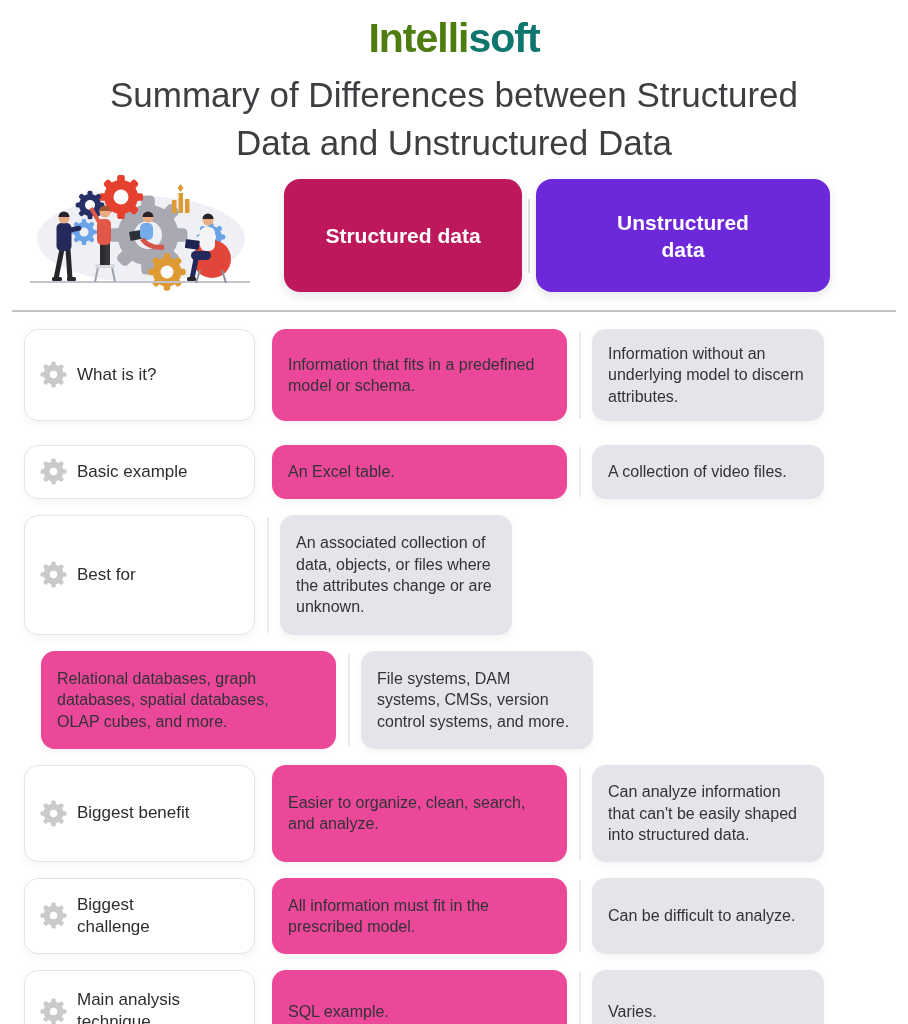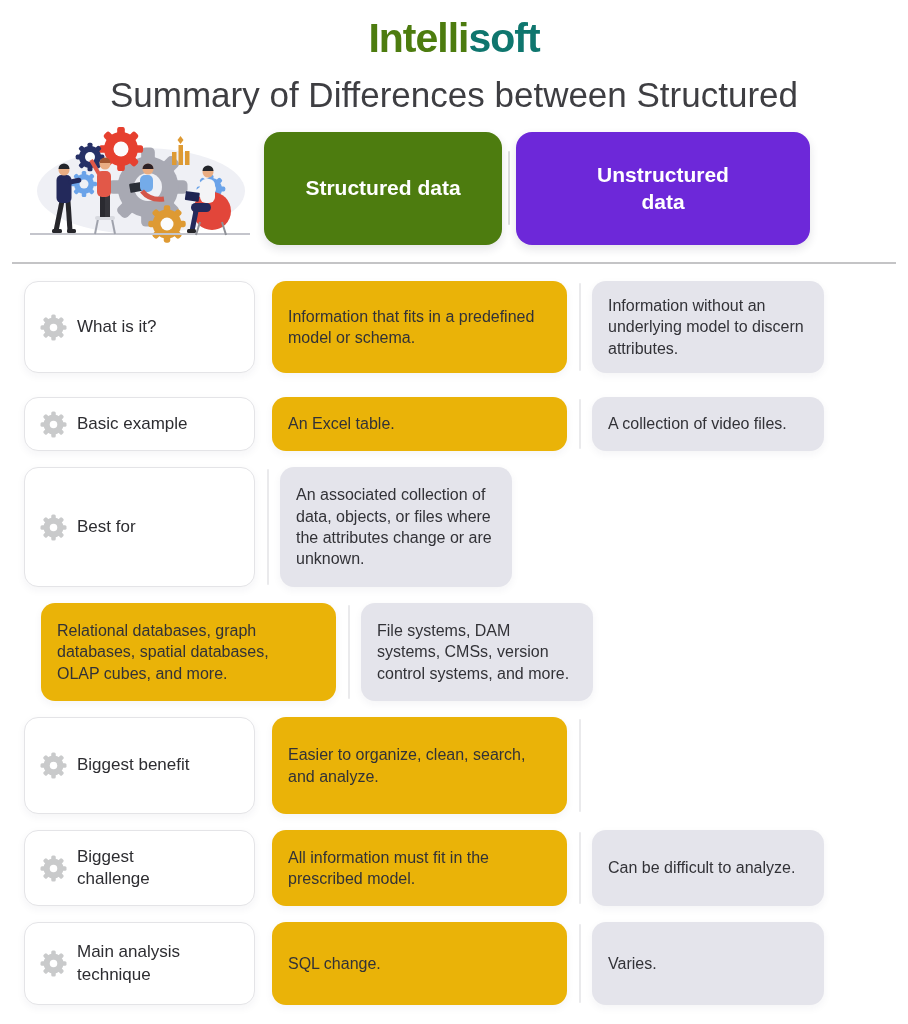--- a/index.html
+++ b/index.html
@@ -41,21 +41,21 @@
     height: 113px;
     border-radius: 16px;
     display: flex;
     align-items: center;
     justify-content: center;
     color: #ffffff;
     font-size: 21px;
     font-weight: 700;
     box-shadow: 0 4px 10px rgba(30,30,60,0.12);
   }
-  .hdr-structured { width: 238px; margin-left: 8px; background: #4d7c0f; }
+  .hdr-structured { width: 238px; margin-left: 28px; background: #be185d; }
   .hdr-unstructured { width: 294px; background: #6d28d9; text-align: center; }
   .hdr-unstructured span { display: inline-block; max-width: 150px; line-height: 1.3; }
   .hdr-divider {
     width: 2px; height: 74px; flex: none;
     background: #DCDCDE; margin: 0 6px; border-radius: 1px;
   }
 
   .rule {
     border: none;
     border-top: 2px solid #C4C4C6;
@@ -98,40 +98,41 @@
   .cell {
     border-radius: 14px;
     display: flex;
     align-items: center;
     padding: 12px 16px;
     font-size: 16px;
     line-height: 1.34;
     color: #323237;
     box-shadow: 0 3px 8px rgba(40,40,70,0.05);
   }
-  .cell.pink { width: 295px; flex: none; margin-left: 17px; background: #eab308; }
+  .cell.pink { width: 295px; flex: none; margin-left: 17px; background: #ec4899; }
   .cell.pink span { max-width: 252px; display: inline-block; }
   .cell.gray { width: 232px; flex: none; background: #E4E4EB; }
   .cell.gray span { max-width: 238px; display: inline-block; }
   .col-div {
     width: 2px; flex: none;
     margin: 2px 11px 2px 12px;
     background: #EAEAEC;
     border-radius: 1px;
   }
 </style>
 </head>
 <body>
 
 <div class="logo">
   <span class="p1">Intelli</span><span class="p2">soft</span>
 </div>
 
 <div class="title">
   <div>Summary of Differences between Structured</div>
+  <div>Data and Unstructured Data</div>
 </div>
 
 <div class="header-row">
   <div class="illu-wrap">
     <svg width="232" height="122" viewBox="0 0 232 122">
       <defs>
         <g id="gear8">
           <rect x="-4.5" y="-26" width="9" height="52" rx="3"></rect>
           <rect x="-4.5" y="-26" width="9" height="52" rx="3" transform="rotate(45)"></rect>
           <rect x="-4.5" y="-26" width="9" height="52" rx="3" transform="rotate(90)"></rect>
@@ -312,20 +313,23 @@
           </g>
           <circle r="7.5" fill="#ffffff"></circle>
         </svg>
       </span>
       <span class="ltext">Biggest benefit</span>
     </div>
     <div class="cell pink">
       <span>Easier to organize, clean, search, and analyze.</span>
     </div>
     <div class="col-div"></div>
+    <div class="cell gray">
+      <span>Can analyze information that can't be easily shaped into structured data.</span>
+    </div>
   </div>
 
   <div class="row">
     <div class="label-card">
       <span class="gear">
         <svg width="27" height="27" viewBox="-27 -27 54 54">
           <g fill="#C9CACB">
             <rect x="-4.5" y="-26" width="9" height="52" rx="3"></rect>
             <rect x="-4.5" y="-26" width="9" height="52" rx="3" transform="rotate(45)"></rect>
             <rect x="-4.5" y="-26" width="9" height="52" rx="3" transform="rotate(90)"></rect>
@@ -356,20 +360,20 @@
             <rect x="-4.5" y="-26" width="9" height="52" rx="3" transform="rotate(90)"></rect>
             <rect x="-4.5" y="-26" width="9" height="52" rx="3" transform="rotate(135)"></rect>
             <circle r="20"></circle>
           </g>
           <circle r="7.5" fill="#ffffff"></circle>
         </svg>
       </span>
       <span class="ltext">Main analysis technique</span>
     </div>
     <div class="cell pink">
-      <span>SQL change.</span>
+      <span>SQL example.</span>
     </div>
     <div class="col-div"></div>
     <div class="cell gray">
       <span>Varies.</span>
     </div>
   </div>
 </div>
 
 </body></html>

